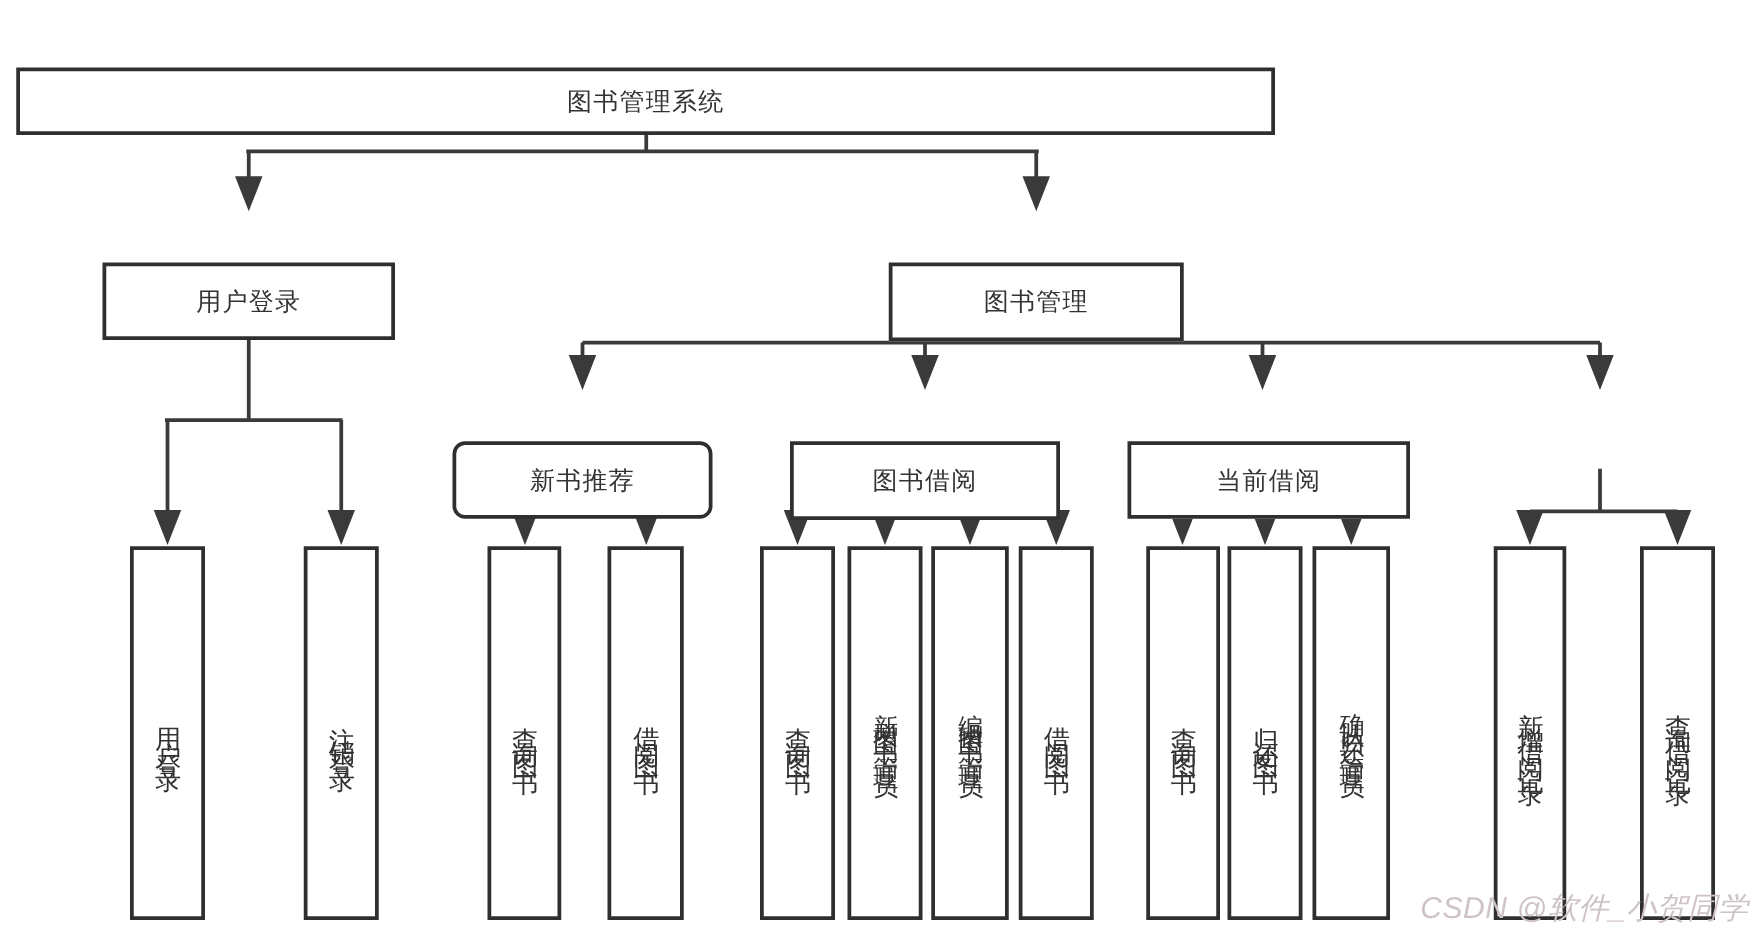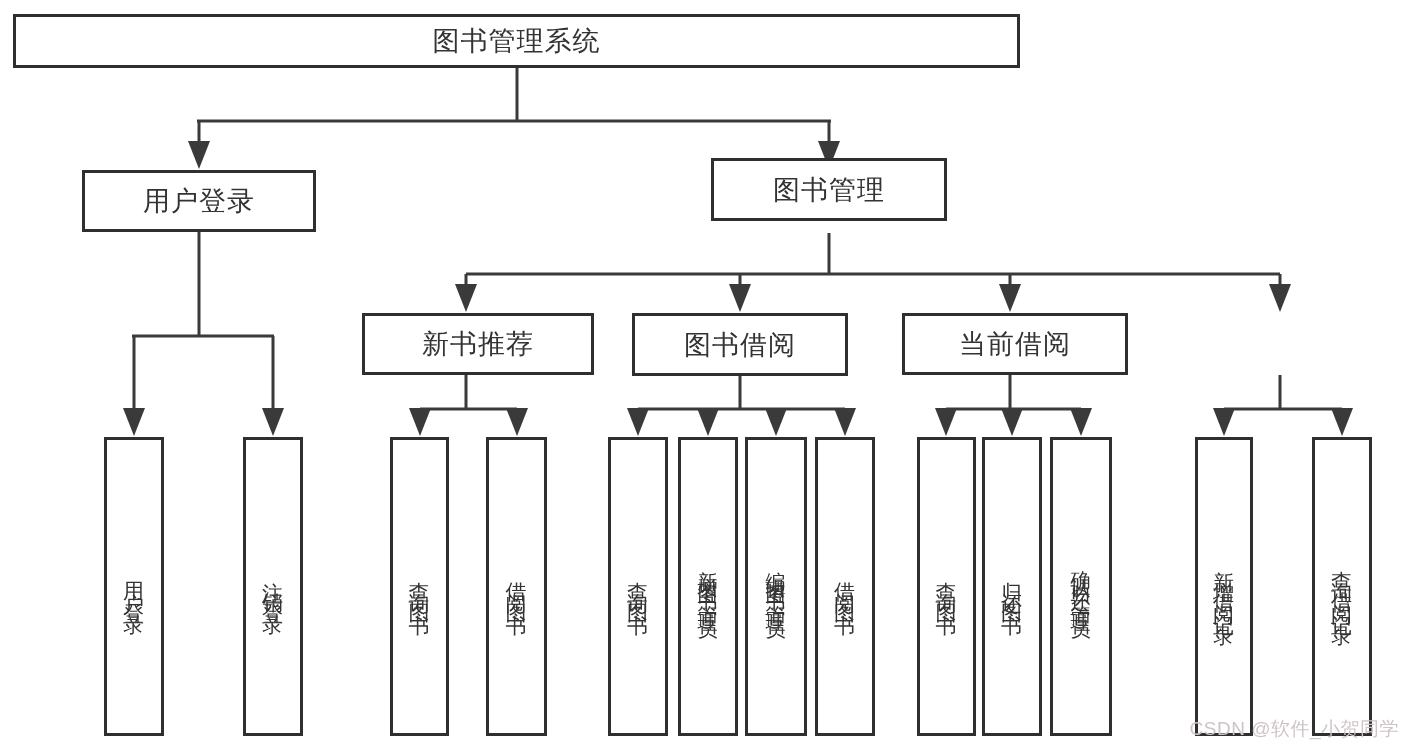--- a/index.html
+++ b/index.html
@@ -26,43 +26,45 @@
     box-sizing: border-box;
     background: #ffffff;
     border: 3px solid #2f2f2f;
     display: flex;
     align-items: center;
     justify-content: center;
     color: #333333;
     z-index: 2;
   }
   .h-node {
-    font-size: 27px;
+    font-size: 20px;
     letter-spacing: 1px;
+    margin-top: 40px;
   }
   .v-node span {
     writing-mode: vertical-rl;
     text-orientation: mixed;
     font-size: 21px;
     letter-spacing: 11px;
     line-height: 1;
     white-space: nowrap;
   }
   .v-node.long span {
     font-size: 20px;
     letter-spacing: 7px;
   }
   .watermark {
     position: absolute;
     right: 6px;
     bottom: 5px;
-    font-size: 19px;
+    font-size: 24px;
     color: #cfc3c6;
     z-index: 3;
     letter-spacing: 0.5px;
+    font-style: italic;
   }
 </style>
 </head>
 <body>
 
 <div class="canvas">
 
   <svg class="connectors" width="1405" height="747" viewBox="0 0 1405 747">
     <g stroke="#3a3a3a" stroke-width="3" fill="none">
 
@@ -106,25 +108,25 @@
     </g>
   </svg>
 
   <div class="node h-node" style="left:13px; top:14px; width:1007px; height:54px;">
     <span>图书管理系统</span>
   </div>
 
   <div class="node h-node" style="left:82px; top:170px; width:234px; height:62px;">
     <span>用户登录</span>
   </div>
-  <div class="node h-node" style="left:711px; top:158px; width:236px; height:63px;">
+  <div class="node h-node" style="left:711px; top:170px; width:236px; height:63px;">
     <span>图书管理</span>
   </div>
 
-  <div class="node h-node" style="left:362px; top:313px; width:232px; height:62px;">
+  <div class="node h-node" style="left:362px; top:313px; width:208px; height:62px;border-radius:10px;">
     <span>新书推荐</span>
   </div>
   <div class="node h-node" style="left:632px; top:313px; width:216px; height:63px;">
     <span>图书借阅</span>
   </div>
   <div class="node h-node" style="left:902px; top:313px; width:226px; height:62px;">
     <span>当前借阅</span>
   </div>
 
   <div class="node v-node" style="left:104px; top:437px; width:60px; height:299px;">

